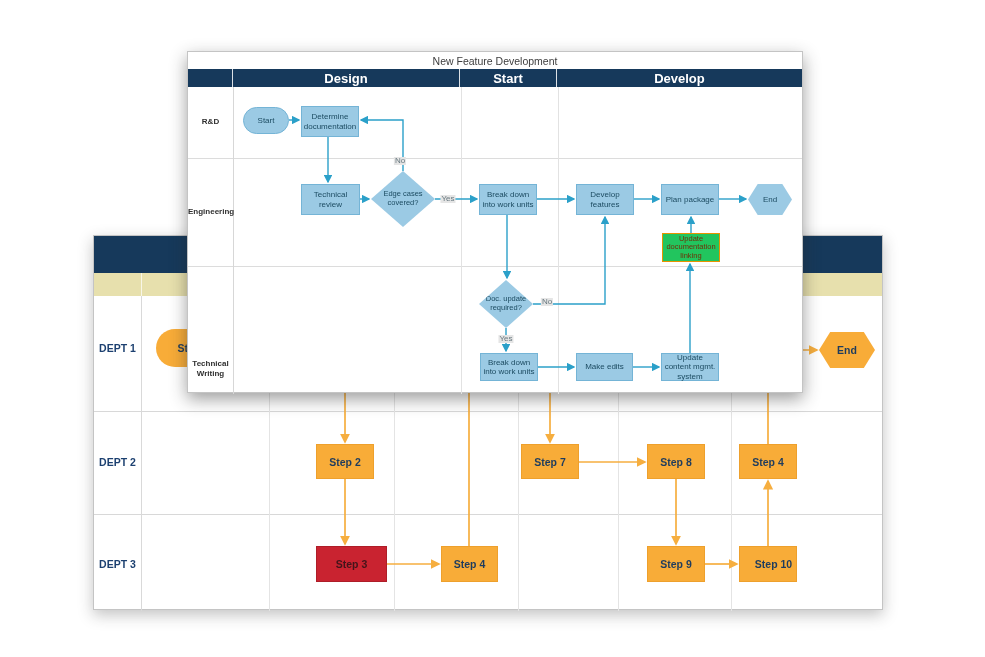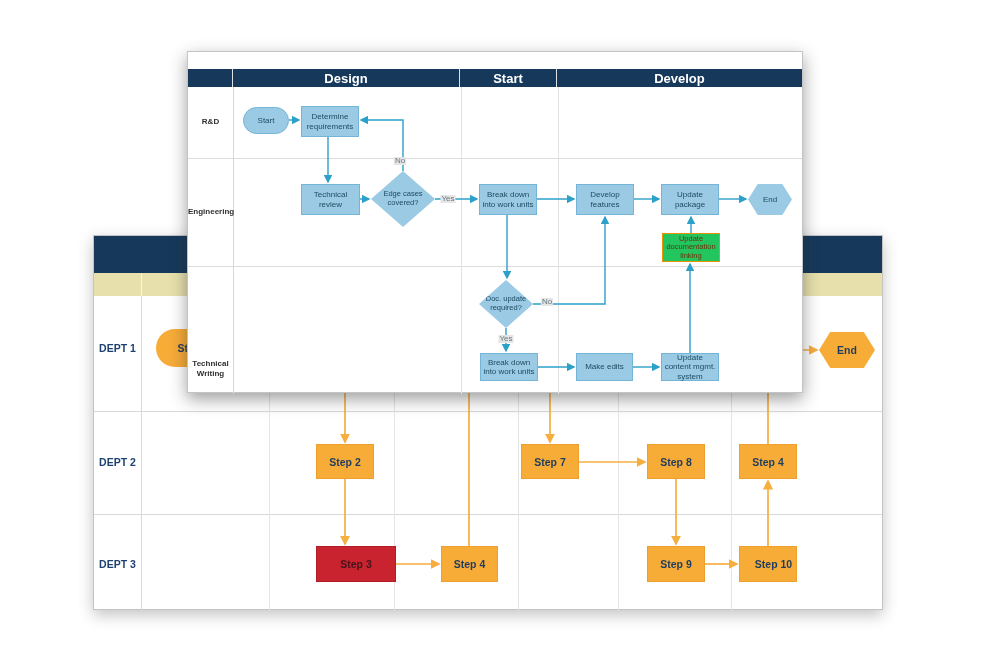--- a/index.html
+++ b/index.html
@@ -84,30 +84,31 @@
         <path d="M582,243 V308" marker-end="url(#ah-orange)"></path>
         <path d="M611,328 H643" marker-end="url(#ah-orange)"></path>
         <path d="M674,310 V245" marker-end="url(#ah-orange)"></path>
         <path d="M674,208 V114 H723" marker-end="url(#ah-orange)"></path>
       </g>
     </svg>
 
     <div class="bg-node stadium" style="left:62px;top:93px;width:67px;height:38px;">Start</div>
     <div class="bg-node hex" style="left:725px;top:96px;width:56px;height:36px;">End</div>
     <div class="bg-node" style="left:222px;top:208px;width:58px;height:35px;">Step 2</div>
-    <div class="bg-node red" style="left:222px;top:310px;width:80px;height:36px;">Step 3</div>
+    <div class="bg-node red" style="left:222px;top:310px;width:71px;height:36px;">Step 3</div>
     <div class="bg-node" style="left:347px;top:310px;width:57px;height:36px;">Step 4</div>
     <div class="bg-node" style="left:427px;top:208px;width:58px;height:35px;">Step 7</div>
     <div class="bg-node" style="left:553px;top:208px;width:58px;height:35px;">Step 8</div>
     <div class="bg-node" style="left:553px;top:310px;width:58px;height:36px;">Step 9</div>
     <div class="bg-node" style="left:645px;top:310px;width:58px;height:36px;padding-left:11px;">Step 10</div>
     <div class="bg-node" style="left:645px;top:208px;width:58px;height:35px;">Step 4</div>
   </div>
 
   <div id="fg-card" class="card">
+    <div class="fg-titlebar">New Feature Development</div>
     <div class="fg-header">
       <div class="cell" style="width:45px;"></div>
       <div class="cell" style="width:228px;">Design</div>
       <div class="cell" style="width:97px;">Start</div>
       <div class="cell" style="width:246px;border-right:none;">Develop</div>
     </div>
     <div class="fg-body">
 
       <div class="fg-lane" style="top:0;height:71px;border-top:none;"></div>
       <div class="fg-lane" style="top:71px;height:108px;"></div>
@@ -141,26 +142,26 @@
         <path d="M345,252 H417 V165" marker-end="url(#ah-teal)"></path>
         <path d="M318,276 V299" marker-end="url(#ah-teal)"></path>
         <path d="M350,315 H386" marker-end="url(#ah-teal)"></path>
         <path d="M445,315 H471" marker-end="url(#ah-teal)"></path>
         <path d="M502,301 V212" marker-end="url(#ah-teal)"></path>
         <path d="M503,181 V165" marker-end="url(#ah-teal)"></path>
       </g>
     </svg>
 
     <div class="fg-node stadium" style="left:55px;top:55px;width:46px;height:27px;">Start</div>
-    <div class="fg-node" style="left:113px;top:54px;width:58px;height:31px;">Determine requirements</div>
+    <div class="fg-node" style="left:113px;top:54px;width:58px;height:31px;">Determine documentation</div>
     <div class="fg-node" style="left:113px;top:132px;width:59px;height:31px;">Technical review</div>
     <div class="fg-node diamond" style="left:183px;top:119px;width:64px;height:56px;">Edge cases covered?</div>
     <div class="fg-node" style="left:291px;top:132px;width:58px;height:31px;">Break down into work units</div>
     <div class="fg-node" style="left:388px;top:132px;width:58px;height:31px;">Develop features</div>
-    <div class="fg-node" style="left:473px;top:132px;width:58px;height:31px;">Update package</div>
+    <div class="fg-node" style="left:473px;top:132px;width:58px;height:31px;">Plan package</div>
     <div class="fg-node hex" style="left:560px;top:132px;width:44px;height:31px;">End</div>
     <div class="fg-node accent" style="left:474px;top:181px;width:58px;height:29px;font-size:7.5px;">Update documentation linking</div>
     <div class="fg-node diamond" style="left:291px;top:228px;width:54px;height:48px;">Doc. update required?</div>
     <div class="fg-node" style="left:292px;top:301px;width:58px;height:28px;">Break down into work units</div>
     <div class="fg-node" style="left:388px;top:301px;width:57px;height:28px;">Make edits</div>
     <div class="fg-node" style="left:473px;top:301px;width:58px;height:28px;">Update content mgmt. system</div>
 
     <div class="edge-label" style="left:212px;top:109px;">No</div>
     <div class="edge-label" style="left:260px;top:147px;">Yes</div>
     <div class="edge-label" style="left:359px;top:250px;">No</div>

